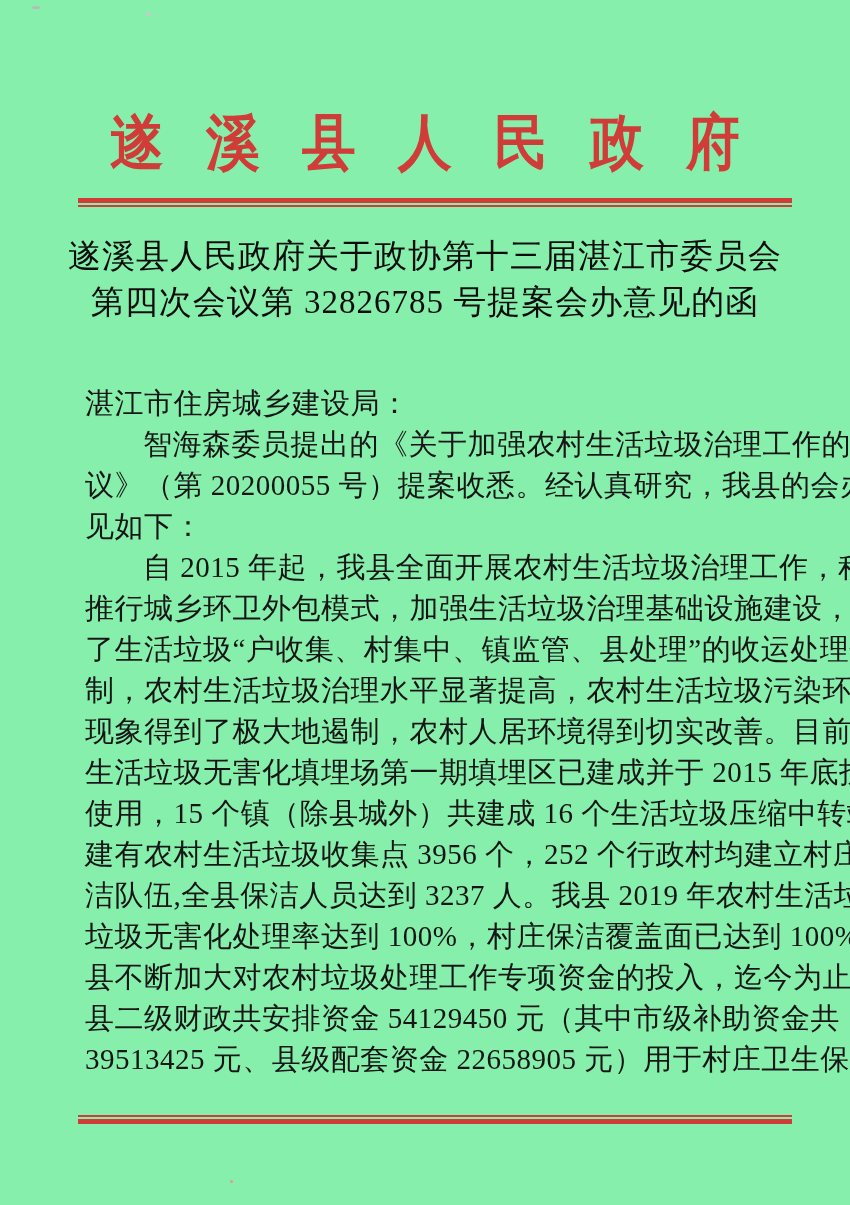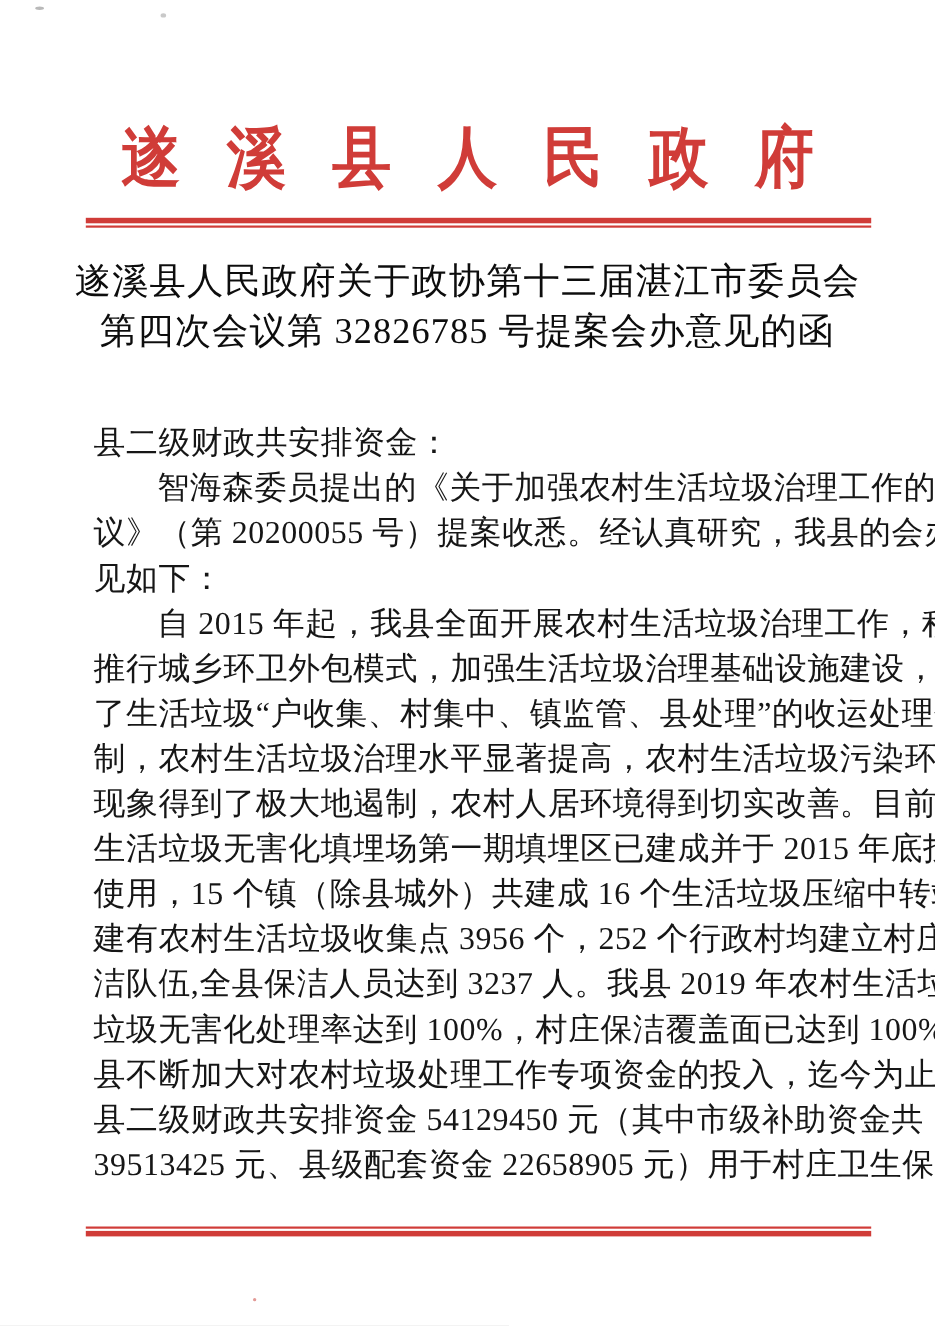--- a/index.html
+++ b/index.html
@@ -5,21 +5,21 @@
   :root { --accent: #d03c38; --ink: #161616; }
   * { margin: 0; padding: 0; box-sizing: border-box; }
   html, body { background: #e9e9e9; }
   body { font-family: "Liberation Serif", "DejaVu Serif", serif; }
 
   .page {
     position: relative;
     width: 850px;
     height: 1205px;
     margin: 0 auto;
-    background: #ffffff;
+    background: #86efac;
     overflow: hidden;
   }
 
   
   .letterhead {
     position: absolute;
     top: 106px;
     left: 0;
     right: 0;
     text-align: center;
@@ -97,21 +97,21 @@
     <div class="gap"></div>
     <div class="thin"></div>
   </div>
 
   <div class="doc-title">
     <div>遂溪县人民政府关于政协第十三届湛江市委员会</div>
     <div>第四次会议第 32826785 号提案会办意见的函</div>
   </div>
 
   <div class="body-text">
-    <div class="bline left">县二级财政共安排资金：</div>
+    <div class="bline left">湛江市住房城乡建设局：</div>
     <div class="bline indent">智海森委员提出的《关于加强农村生活垃圾治理工作的建</div>
     <div class="bline">议》（第 20200055 号）提案收悉。经认真研究，我县的会办意</div>
     <div class="bline left">见如下：</div>
     <div class="bline indent">自 2015 年起，我县全面开展农村生活垃圾治理工作，积极</div>
     <div class="bline">推行城乡环卫外包模式，加强生活垃圾治理基础设施建设，建立</div>
     <div class="bline">了生活垃圾“户收集、村集中、镇监管、县处理”的收运处理体</div>
     <div class="bline">制，农村生活垃圾治理水平显著提高，农村生活垃圾污染环境的</div>
     <div class="bline">现象得到了极大地遏制，农村人居环境得到切实改善。目前，县</div>
     <div class="bline">生活垃圾无害化填埋场第一期填埋区已建成并于 2015 年底投入</div>
     <div class="bline">使用，15 个镇（除县城外）共建成 16 个生活垃圾压缩中转站，</div>

